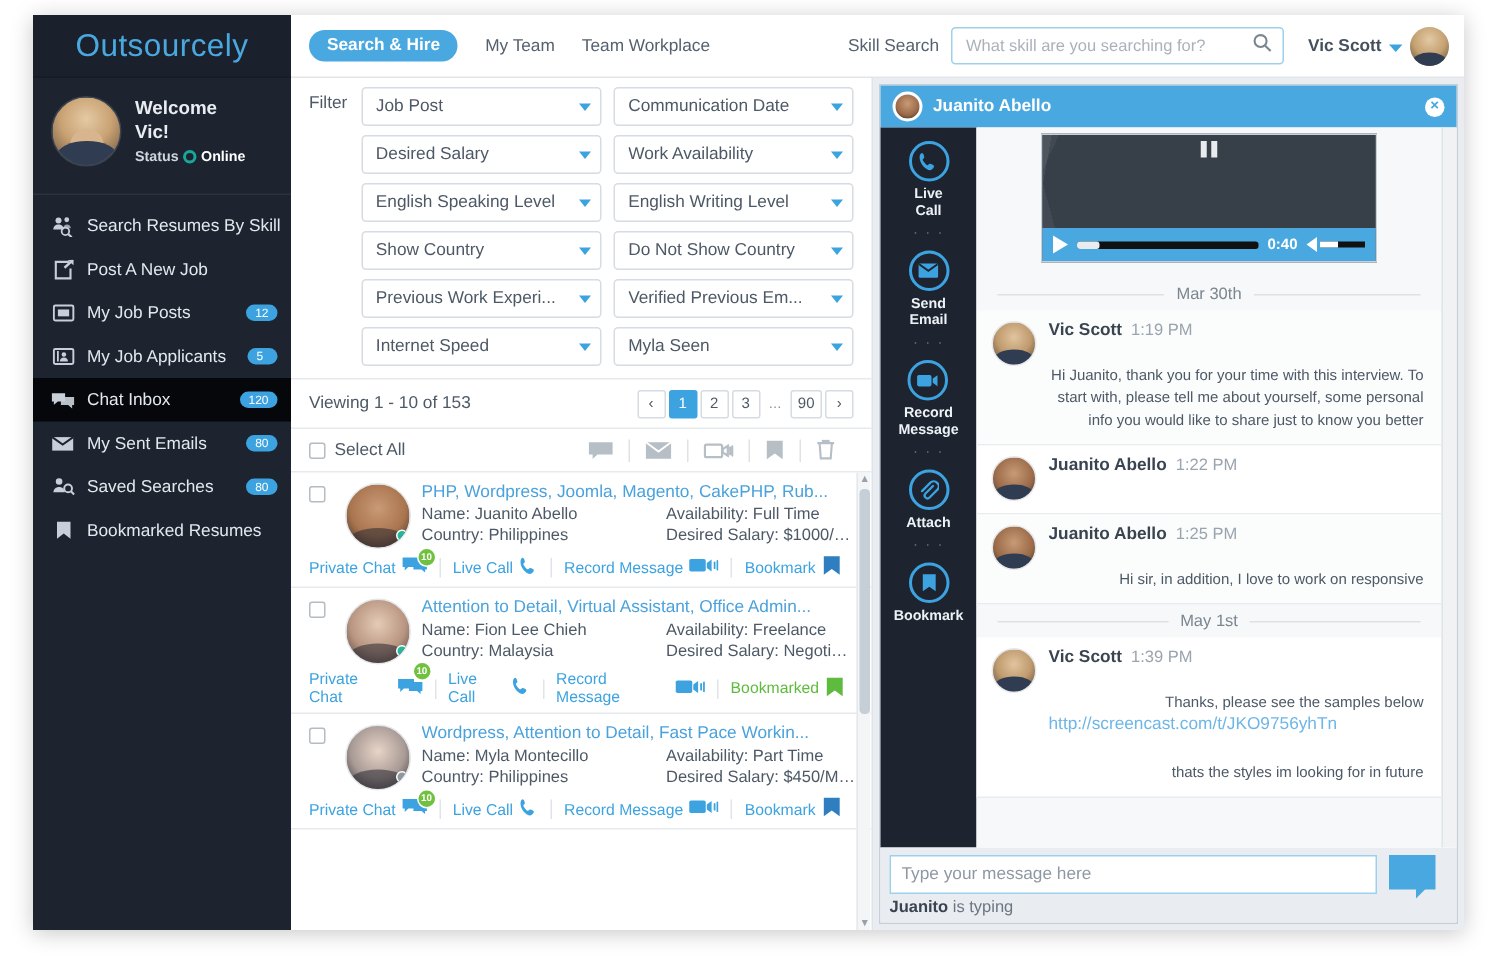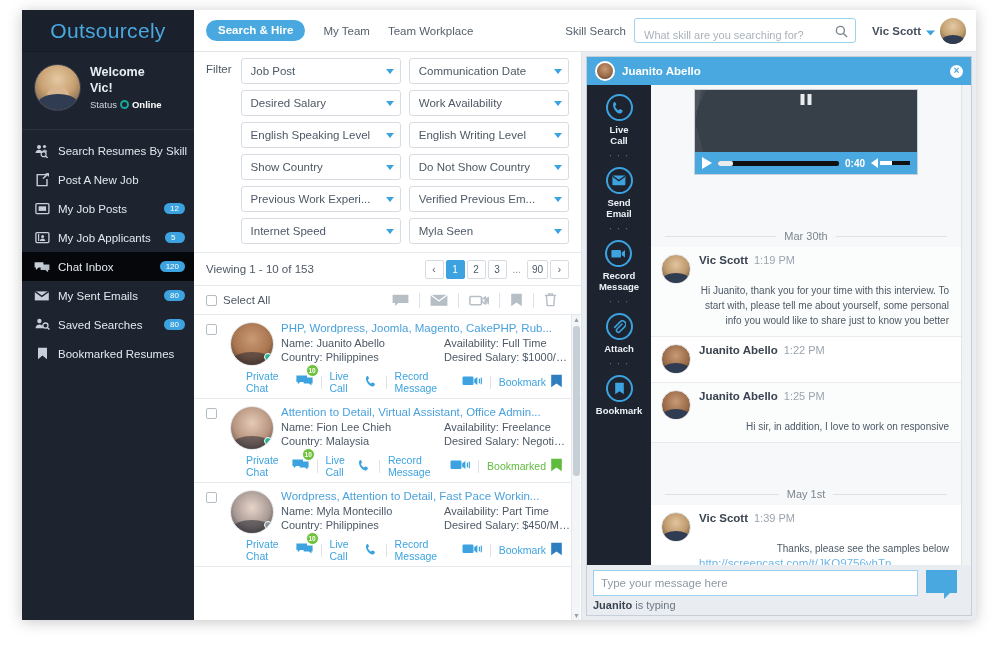--- a/index.html
+++ b/index.html
@@ -58,21 +58,21 @@
     background: #d8b58e;
   }
   .avatar-lg::after {
     content:''; position:absolute; left:50%; bottom:-3px;
     transform: translateX(-50%);
     width: 40px; height: 19px; border-radius: 50% 50% 0 0;
     background: #2f3c52;
   }
   .welcome-txt { color: #e9edf2; font-size: 12.5px; line-height: 15px; font-weight: bold; padding-top: 1px;}
   .status-row { display: flex; align-items: center; gap: 3px; margin-top: 3px; }
-  .status-label { color: #cfd6de; font-size: 9.5px; font-weight: normal; }
+  .status-label { color: #cfd6de; font-size: 9.5px; font-weight: bold; }
   .status-dot {
     width: 9px; height: 9px; border-radius: 50%;
     border: 2px solid #18a89a; display:inline-block;
   }
   .status-val { color: #ffffff; font-size: 9.5px; font-weight: bold; }
 
   .nav { padding-top: 6px; }
   .nav-item {
     display: flex; align-items: center;
     height: 29px; padding: 0 9px 0 11px;
@@ -111,21 +111,21 @@
     cursor: pointer; white-space: nowrap;
   }
   .topnav {
     color: #55616e; font-size: 11.5px;
     margin-left: 18px; cursor: pointer; white-space: nowrap;
   }
   .skill-label { color:#55616e; font-size: 11.5px; margin-left: auto; margin-right: 8px; white-space:nowrap;}
   .skill-box {
     width: 222px; height: 25px;
     border: 1px solid #9dd0ec; border-radius: 3px;
-    display: flex; align-items: flex-end; padding: 0 7px;
+    display: flex; align-items: center; padding: 0 7px;
     background: #fff;
   }
   .skill-box input {
     border: 0; outline: 0; flex: 1 1 auto; min-width: 0;
     font-size: 11px; color: #53606d;
     font-family: "Liberation Sans", sans-serif; background: transparent;
   }
   .skill-box input::placeholder { color: #a9b2bb; }
   .user-area { display:flex; align-items:center; gap:5px; margin-left: 16px; }
   .user-name { font-size: 11.5px; color: #44505d; font-weight: bold; white-space:nowrap;}
@@ -247,21 +247,21 @@
     cursor: pointer; margin-bottom: 2px;
   }
   .res-meta { display: flex; font-size: 11px; color: #4d5966; line-height: 14px; }
   .res-meta .c1 { flex: 0 0 163px; }
   .res-meta .c2 { flex: 1 1 auto; white-space: nowrap; overflow: hidden; text-overflow: ellipsis; }
   .res-actions {
     display: flex; align-items: center;
     margin-top: 4px; gap: 0; font-size: 10.5px;
   }
   .act { display: flex; align-items: center; gap: 4px; color: #3ca3e0; cursor: pointer; padding: 0 8px; position: relative; }
-  .act:first-child { padding-left: 0; margin-left: 40px; }
+  .act:first-child { padding-left: 0; }
   .act.green { color: #5fbb3d; }
   .act-sep { width: 1px; height: 13px; background: #dfe4e9; }
   .chat-badge {
     position: absolute; top: -6px; right: 2px;
     background: #6fc13e; color: #fff; border-radius: 50%;
     font-size: 6.5px; width: 13px; height: 13px;
     display: flex; align-items: center; justify-content: center;
     border: 1px solid #fff; font-weight: bold;
   }
 
@@ -379,21 +379,21 @@
   .vol-bar::before { content:''; position:absolute; left:0; top:0; bottom:0; width:40%; background:#fff;}
 
   .audio-row { margin-top: 5px; }
   .audio {
     height: 24px; background: #4aa8e0; display: flex; align-items: center;
     padding: 0 8px; gap: 7px; width: 100%;
   }
 
   .date-sep {
     display: flex; align-items: center; gap: 8px;
-    padding: 5px 14px; background: #f7f8f9; margin-top: 40px;
+    padding: 5px 14px; background: #f7f8f9;
   }
   .date-sep .ln { flex: 1 1 auto; height: 1px; background: #dde2e7; }
   .date-sep .tx { font-size: 11px; color: #7b8690; }
 
   .composer {
     flex: 0 0 auto; background: #e9edf1;
     padding: 5px 14px 2px 6px; display: flex; align-items: flex-start; gap: 8px;
   }
   .compose-input {
     flex: 1 1 auto; height: 22px; border: 1px solid #9dd0ec;

